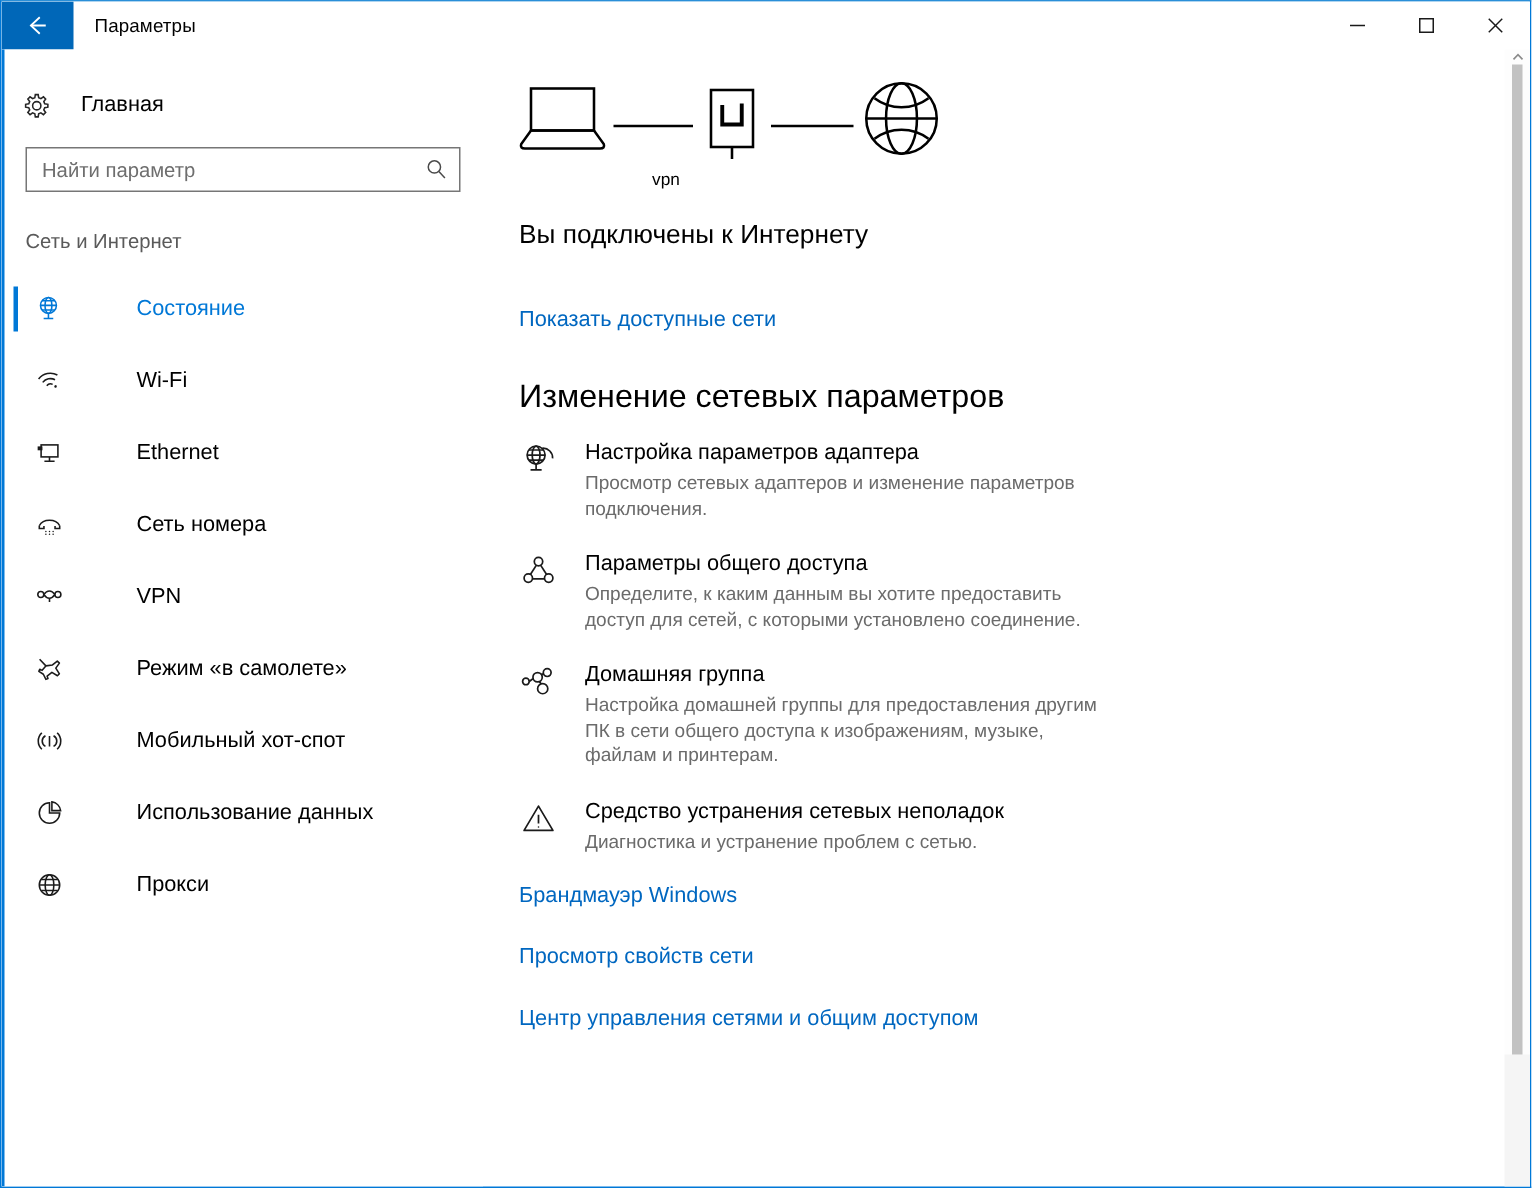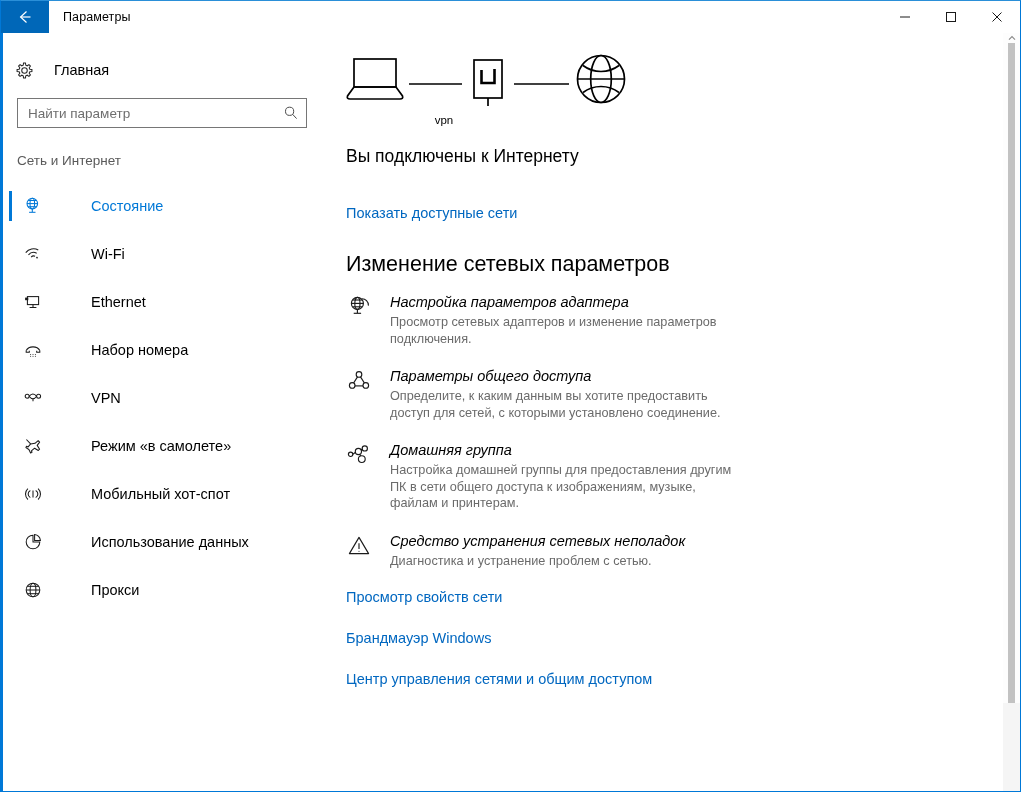--- a/index.html
+++ b/index.html
@@ -255,21 +255,20 @@
     padding-top: 2px;
     color: #1b1b1b;
     display: flex;
     justify-content: center;
   }
   .setting-text { flex: 1 1 auto; }
   .setting-title {
     font-size: 14.5px;
     color: #000;
     line-height: 19px;
-    font-style: italic;
   }
   .setting-desc {
     font-size: 12.7px;
     color: #6b6b6b;
     line-height: 16.5px;
     margin-top: 2px;
     max-width: 352px;
   }
 
   #bottom-links { margin-top: 4px; }
@@ -433,21 +432,21 @@
               <g fill="currentColor">
                 <circle cx="7.6" cy="14.4" r="0.5"></circle>
                   <circle cx="10" cy="14.4" r="0.5"></circle>
                   <circle cx="12.4" cy="14.4" r="0.5"></circle>
                 <circle cx="7.6" cy="16.2" r="0.5"></circle>
                   <circle cx="10" cy="16.2" r="0.5"></circle>
                   <circle cx="12.4" cy="16.2" r="0.5"></circle>
               </g>
             </svg>
           </span>
-          <span class="nav-label">Набор номера</span>
+          <span class="nav-label">Сеть номера</span>
         </li>
 
         <li class="nav-item">
           <span class="accent"></span>
           <span class="nav-ico">
             <svg width="20" height="20" viewBox="0 0 20 20">
               <g fill="none" stroke="currentColor" stroke-width="1.05">
                 <circle cx="4.2" cy="8.3" r="2"></circle>
                 <circle cx="15.6" cy="8.3" r="2"></circle>
                 <path d="M6.2 8.3 C 8.4 5.2 11.4 5.2 13.6 8.3"></path>
@@ -625,22 +624,22 @@
             </svg>
           </span>
           <span class="setting-text">
             <span class="setting-title">Средство устранения сетевых неполадок</span>
             <div class="setting-desc">Диагностика и устранение проблем с сетью.</div>
           </span>
         </div>
       </div>
 
       <div id="bottom-links">
+        <a class="link">Брандмауэр Windows</a>
         <a class="link">Просмотр свойств сети</a>
-        <a class="link">Брандмауэр Windows</a>
         <a class="link">Центр управления сетями и общим доступом</a>
       </div>
 
     </div>
   </div>
 
   <div id="scrollbar">
     <div id="scrollbar-up">
       <svg width="8" height="6" viewBox="0 0 8 6">
         <path d="M1 4.6 L4 1.5 L7 4.6" fill="none" stroke="#8a8a8a" stroke-width="1.1"></path>

